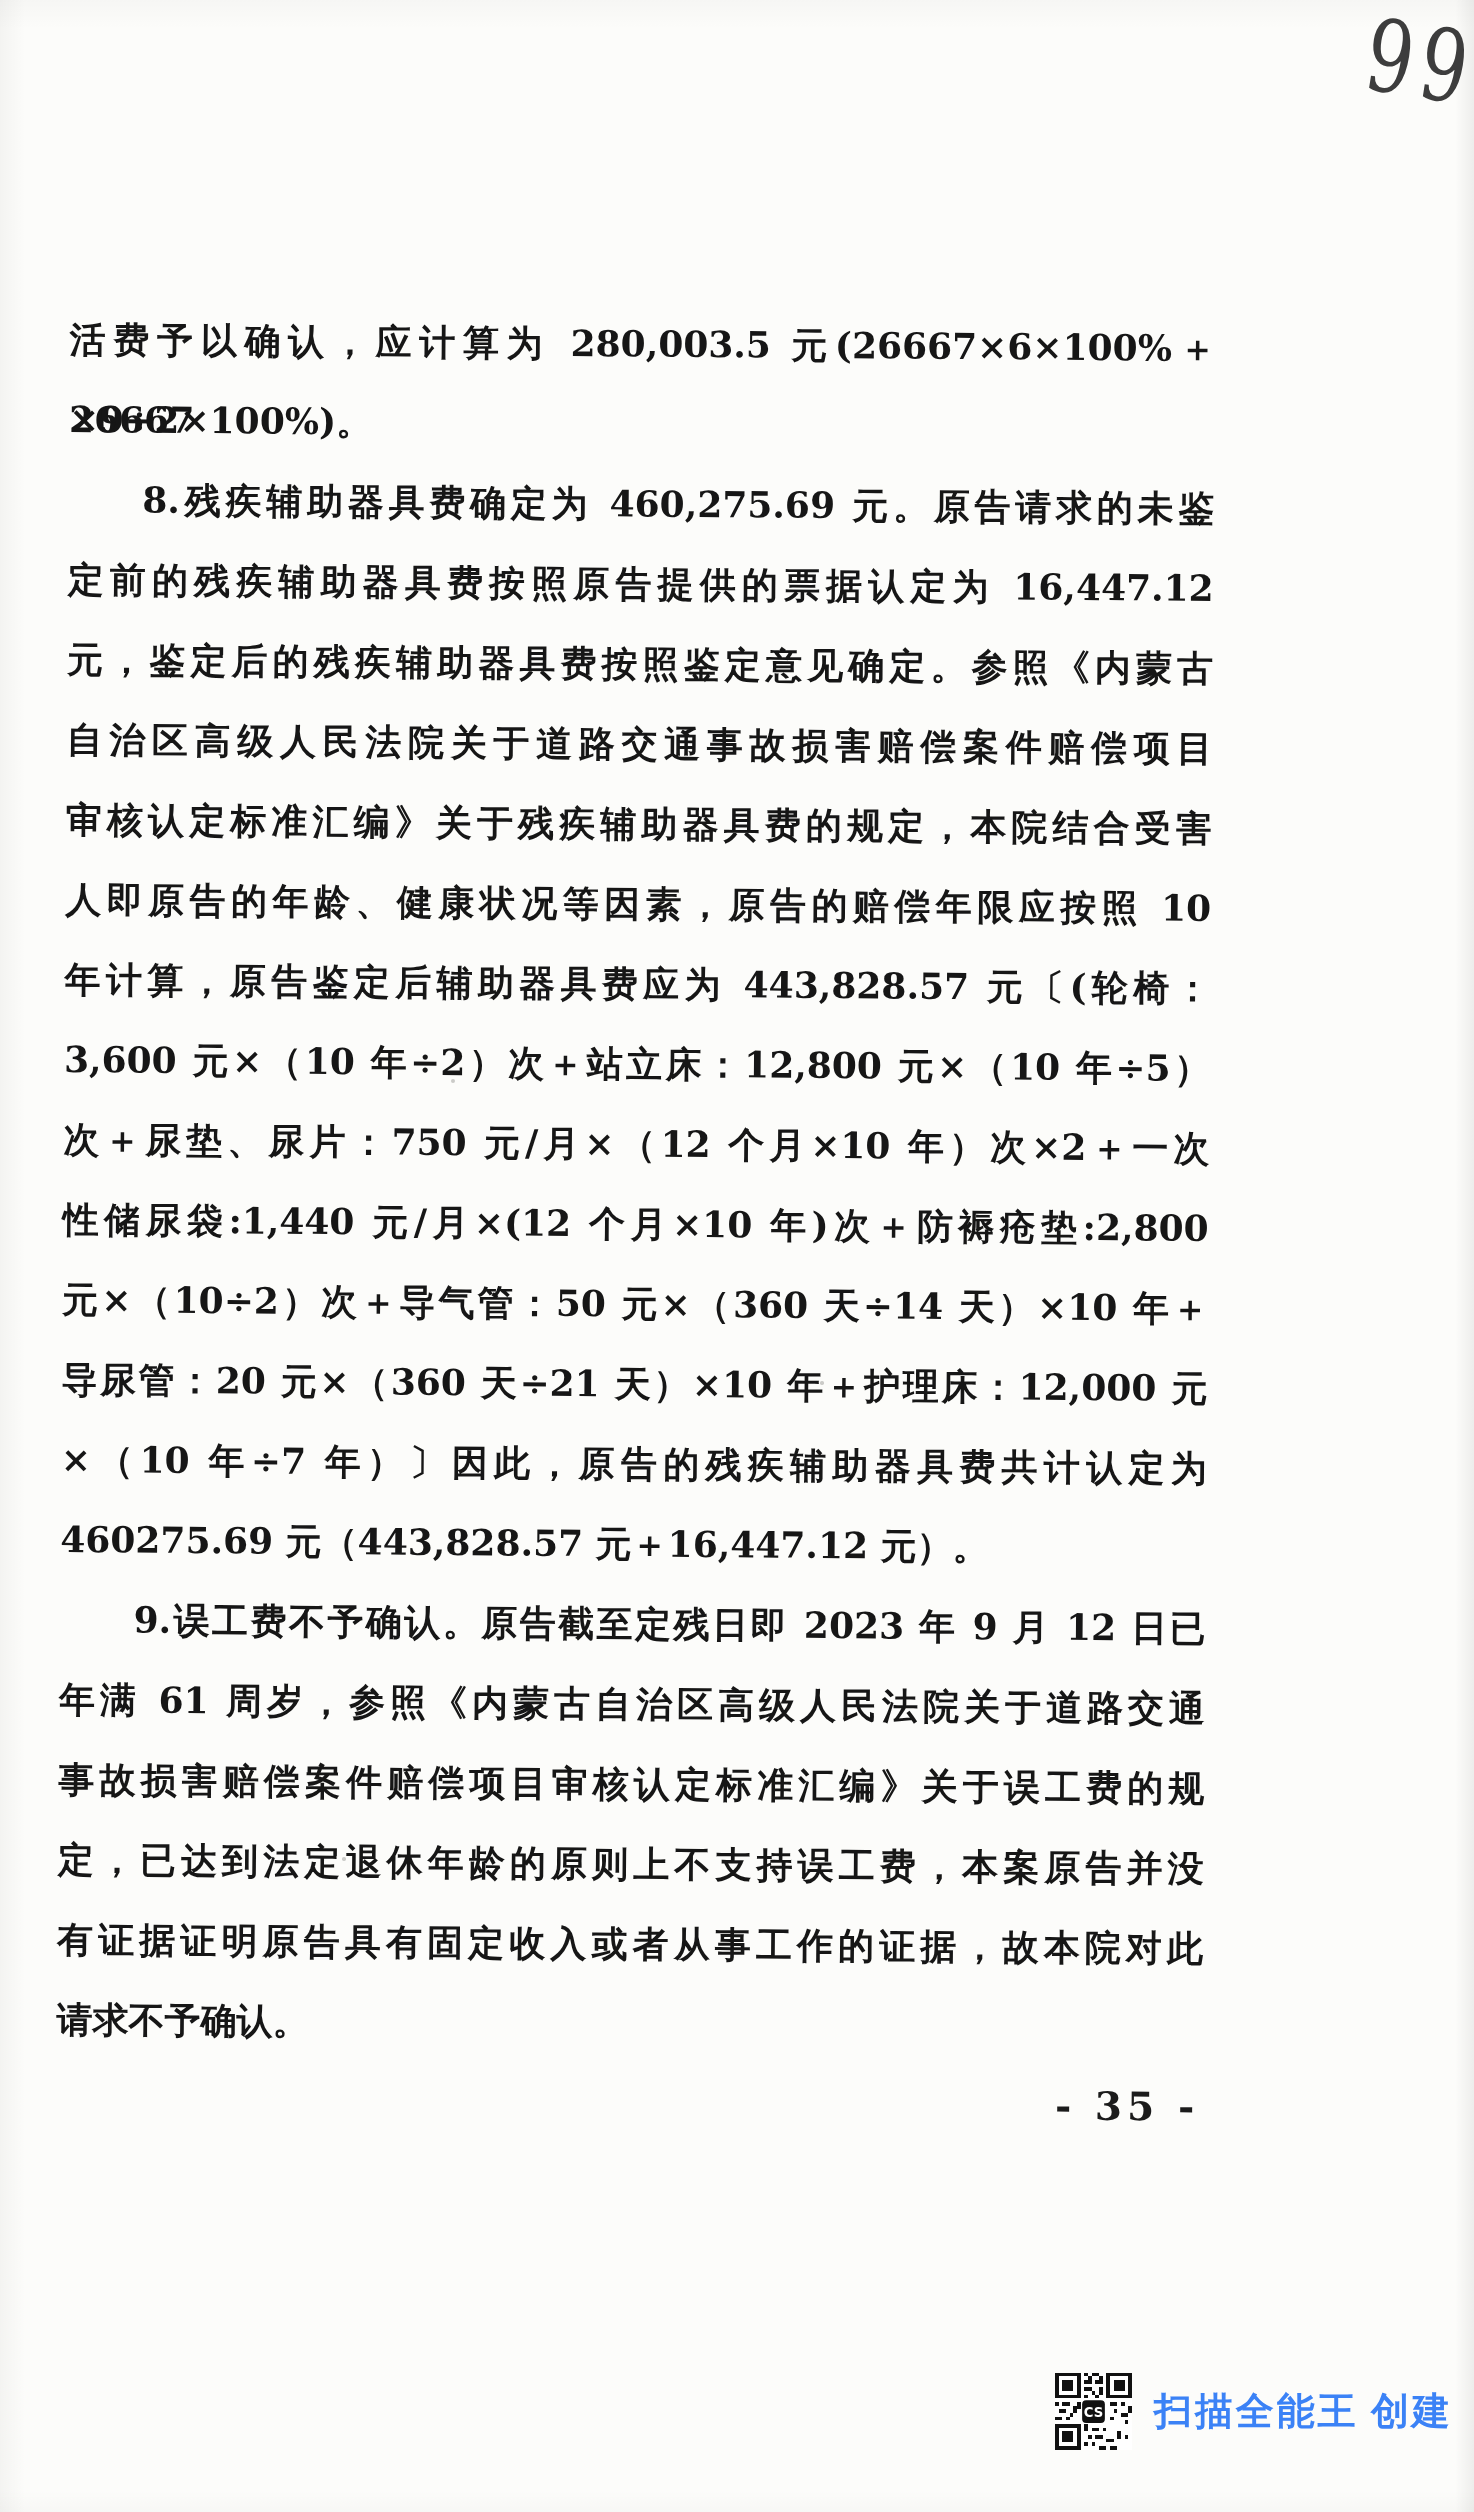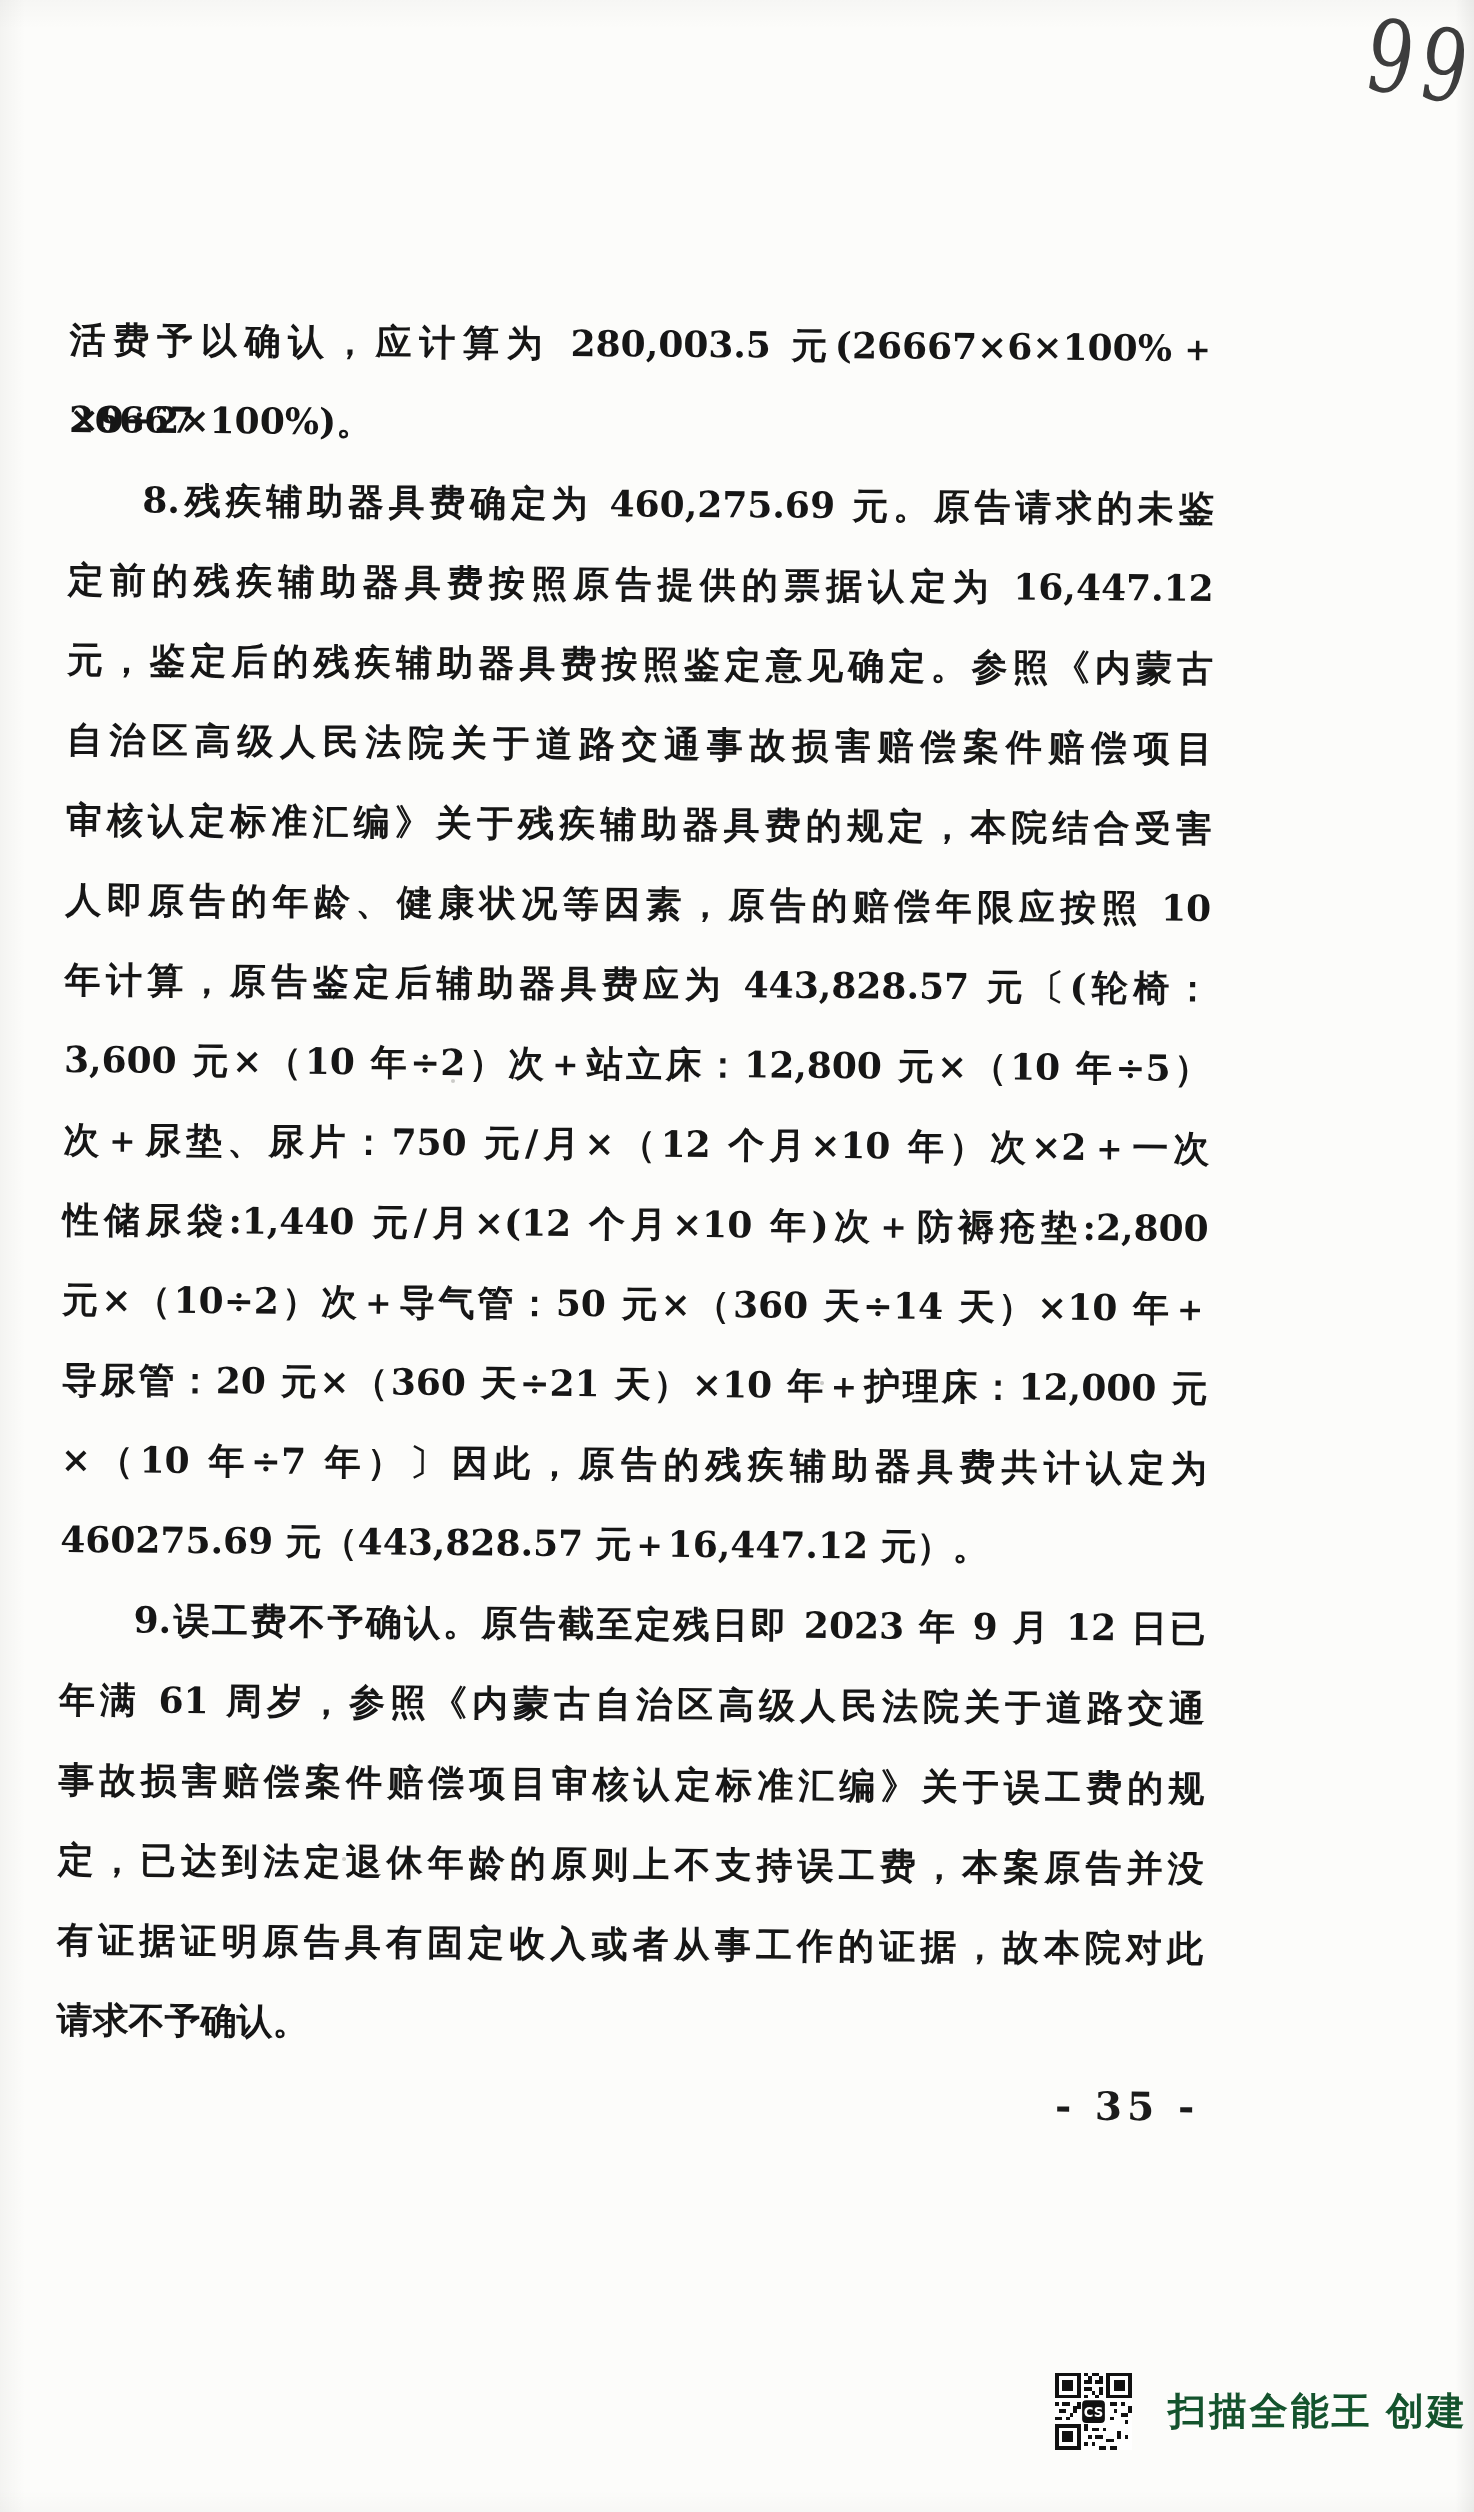--- a/index.html
+++ b/index.html
@@ -42,26 +42,26 @@
   }
   .line.indent{padding-left:74px;}
   .line.end{text-align-last:left;}
   .page-number{
     position:absolute;left:1055px;top:2083px;
     font-size:39px;font-weight:600;color:#1b1b1b;
     letter-spacing:5.1px;transform:rotate(0.4deg);
   }
   .scan-footer{
     position:absolute;left:1055px;top:2371px;
-    display:flex;align-items:center;gap:36px;text-align:right;
+    display:flex;align-items:center;gap:22px;text-align:right;
   }
   .qr{width:77px;height:80px;display:block;}
   .scan-footer-label{
-    font-size:38px;font-weight:600;color:#14532d;
-    font-family:Liberation Sans, sans-serif;
+    font-size:38px;font-weight:600;color:#3b82f6;
+    font-family:Liberation Serif, serif;
     letter-spacing:2.9px;white-space:nowrap;
   }
   
   .speck{position:absolute;background:#9a9a96;border-radius:50%;opacity:.5;}
 </style>
 </head>
 <body>
 
 <div class="page">
 

